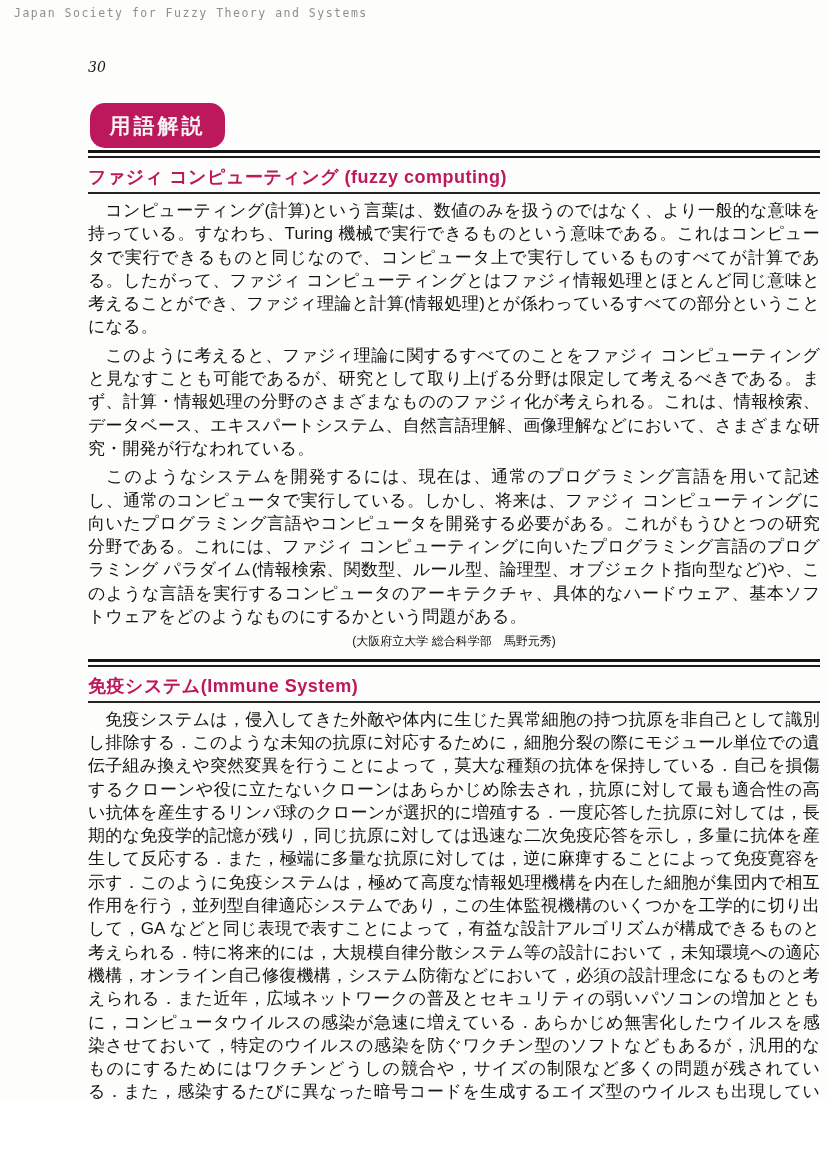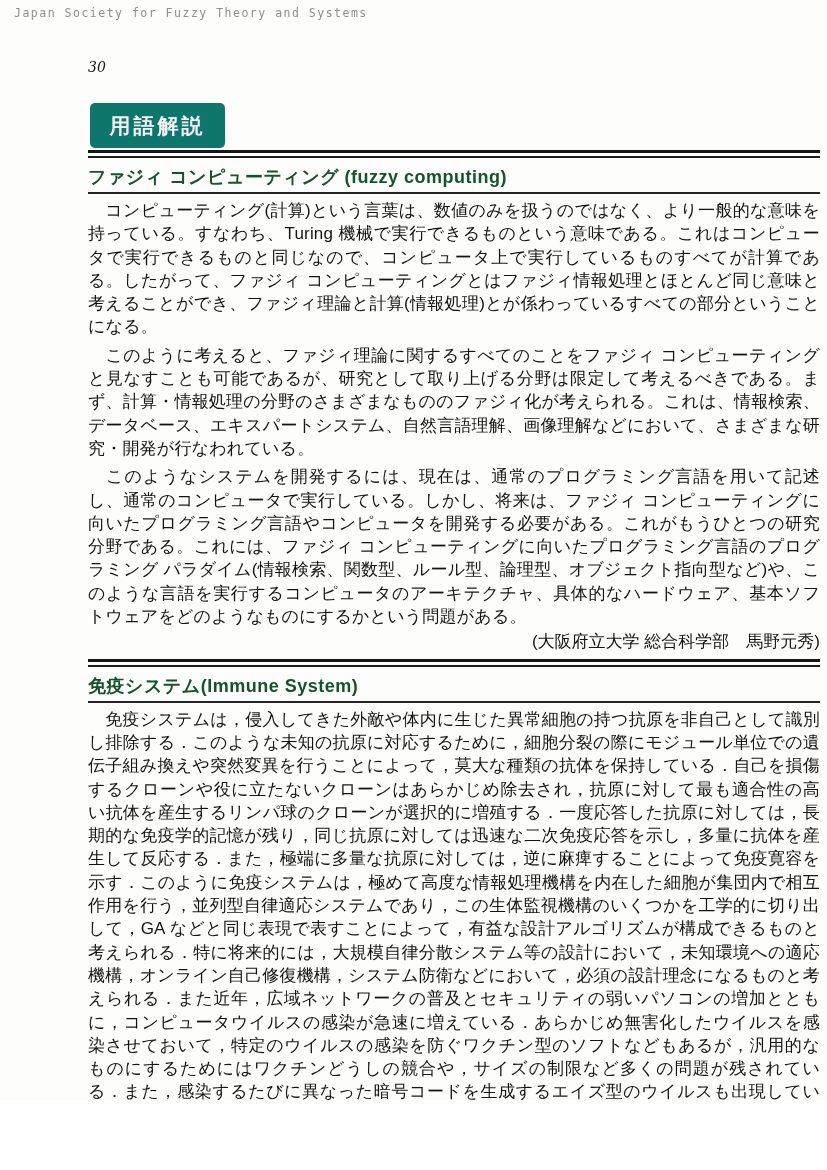--- a/index.html
+++ b/index.html
@@ -30,22 +30,22 @@
       font-style: italic;
       font-size: 14px;
       color: #1a1a1a;
     }
     .badge {
       position: absolute;
       top: 103px;
       left: 90px;
       width: 135px;
       height: 45px;
-      background: #0f766e;
-      border-radius: 5px;
+      background: #be185d;
+      border-radius: 15px;
       color: #f4f4f4;
       display: flex;
       align-items: center;
       justify-content: center;
       font-size: 21px;
       font-weight: bold;
       letter-spacing: 3px;
       text-align: center;
     }
     .content {
@@ -59,41 +59,41 @@
       border-top: 3px solid #161616;
       border-bottom: 2px solid #1d1d1d;
     }
     .double-rule.mid { margin-top: 4px; }
     .section-title {
       margin: 7px 0 3px 0;
       font-size: 18px;
       line-height: 24px;
       font-weight: bold;
       letter-spacing: 0.5px;
-      color: #14532d;
+      color: #be185d;
     }
     .title-rule {
       border: 0;
       border-top: 2px solid #242424;
       margin: 0;
       height: 0;
     }
     .body-text {
       margin: 5px 0 0 0;
       font-size: 17px;
       line-height: 23.3px;
       text-align: justify;
       letter-spacing: 0.2px;
       color: #131313;
     }
     .attribution-line {
       margin: 2px 0 5px 0;
-      font-size: 17px;
+      font-size: 12px;
       line-height: 23.3px;
-      text-align: right;
+      text-align: center;
       color: #131313;
     }
     .footer-page-number {
       position: absolute;
       left: 89px;
       top: 1100px;
       font-family: "DejaVu Serif", serif;
       font-style: italic;
       font-size: 19px;
       color: #1a1a1a;

